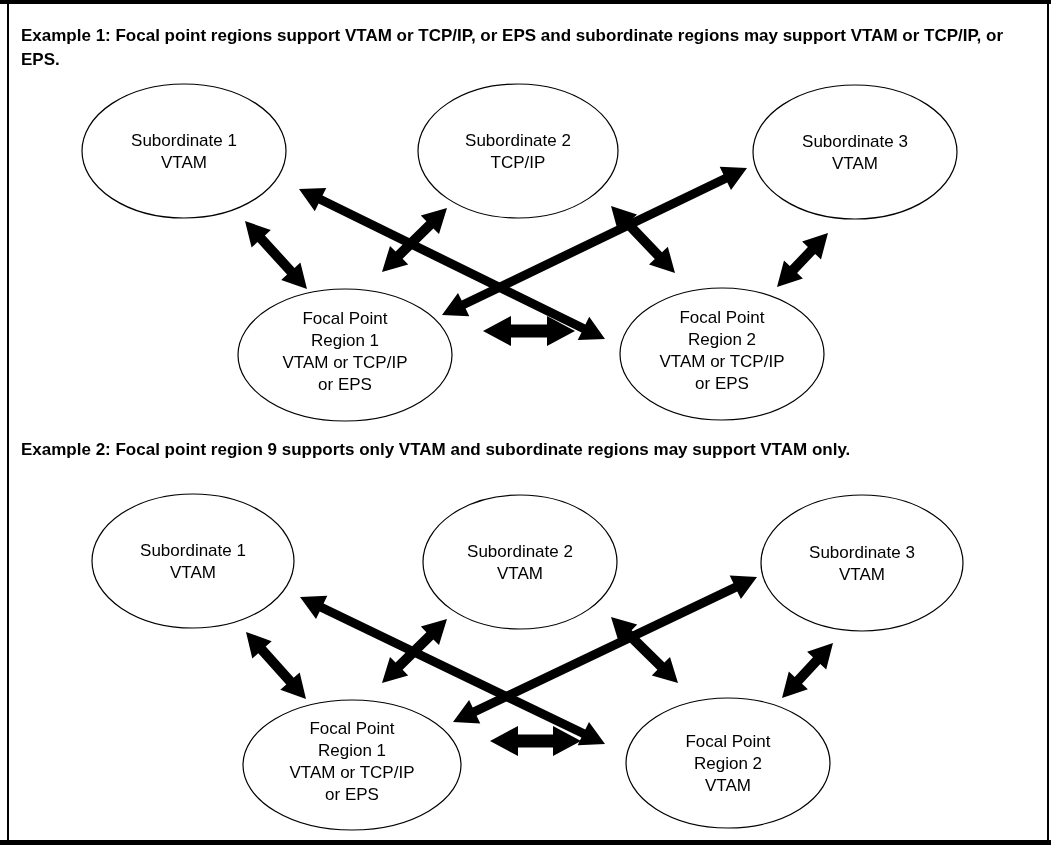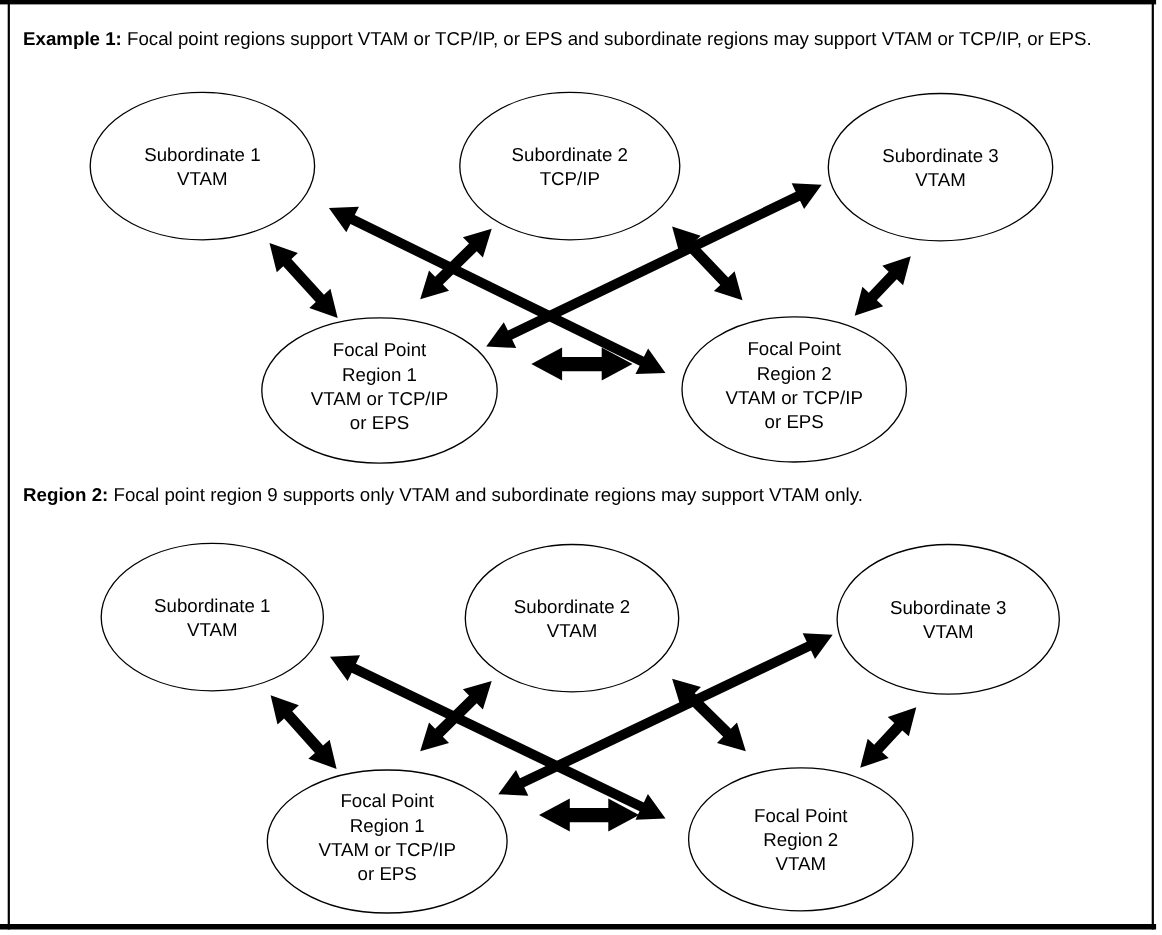--- a/index.html
+++ b/index.html
@@ -15,21 +15,21 @@
   #border-right  { left:1047px; top:0; width:2px; height:845px; }
   #diagram { position:absolute; left:0; top:0; }
   .node { fill:#ffffff; stroke:#000000; stroke-width:1.2px; }
   .arrow { fill:#000000; stroke:none; }
   .nodetext {
     font-family:"Liberation Sans", sans-serif;
     font-size:17px; fill:#000; text-anchor:middle;
   }
   .hdr {
     position:absolute; left:21px; width:1018px;
-    font-size:17px; line-height:24px; color:#000;
+    font-size:17px; line-height:24px; color:#000;font-weight:bold;
   }
   #hdr1 { top:24px; }
   #hdr2 { top:438px; }
 </style>
 </head>
 <body>
 
 <div id="stage">
 
   <svg id="diagram" width="1056" height="850" viewBox="0 0 1056 850">
@@ -85,20 +85,20 @@
         <text x="352" y="778" class="nodetext">VTAM or TCP/IP</text>
         <text x="352" y="800" class="nodetext">or EPS</text>
         <text x="728" y="747" class="nodetext">Focal Point</text>
         <text x="728" y="769" class="nodetext">Region 2</text>
         <text x="728" y="791" class="nodetext">VTAM</text>
       </g>
     </svg>
 
   <div class="hdr" id="hdr1"><b>Example 1:</b><span> Focal point regions support VTAM or TCP/IP, or EPS and subordinate regions may support VTAM or TCP/IP, or EPS.</span></div>
 
-  <div class="hdr" id="hdr2"><b>Region 2:</b><span> Focal point region 9 supports only VTAM and subordinate regions may support VTAM only.</span></div>
+  <div class="hdr" id="hdr2"><b>Example 2:</b><span> Focal point region 9 supports only VTAM and subordinate regions may support VTAM only.</span></div>
 
   <div class="borderbar" id="border-top"></div>
   <div class="borderbar" id="border-bottom"></div>
   <div class="borderbar" id="border-left"></div>
   <div class="borderbar" id="border-right"></div>
 
 </div>
 
 </body></html>

